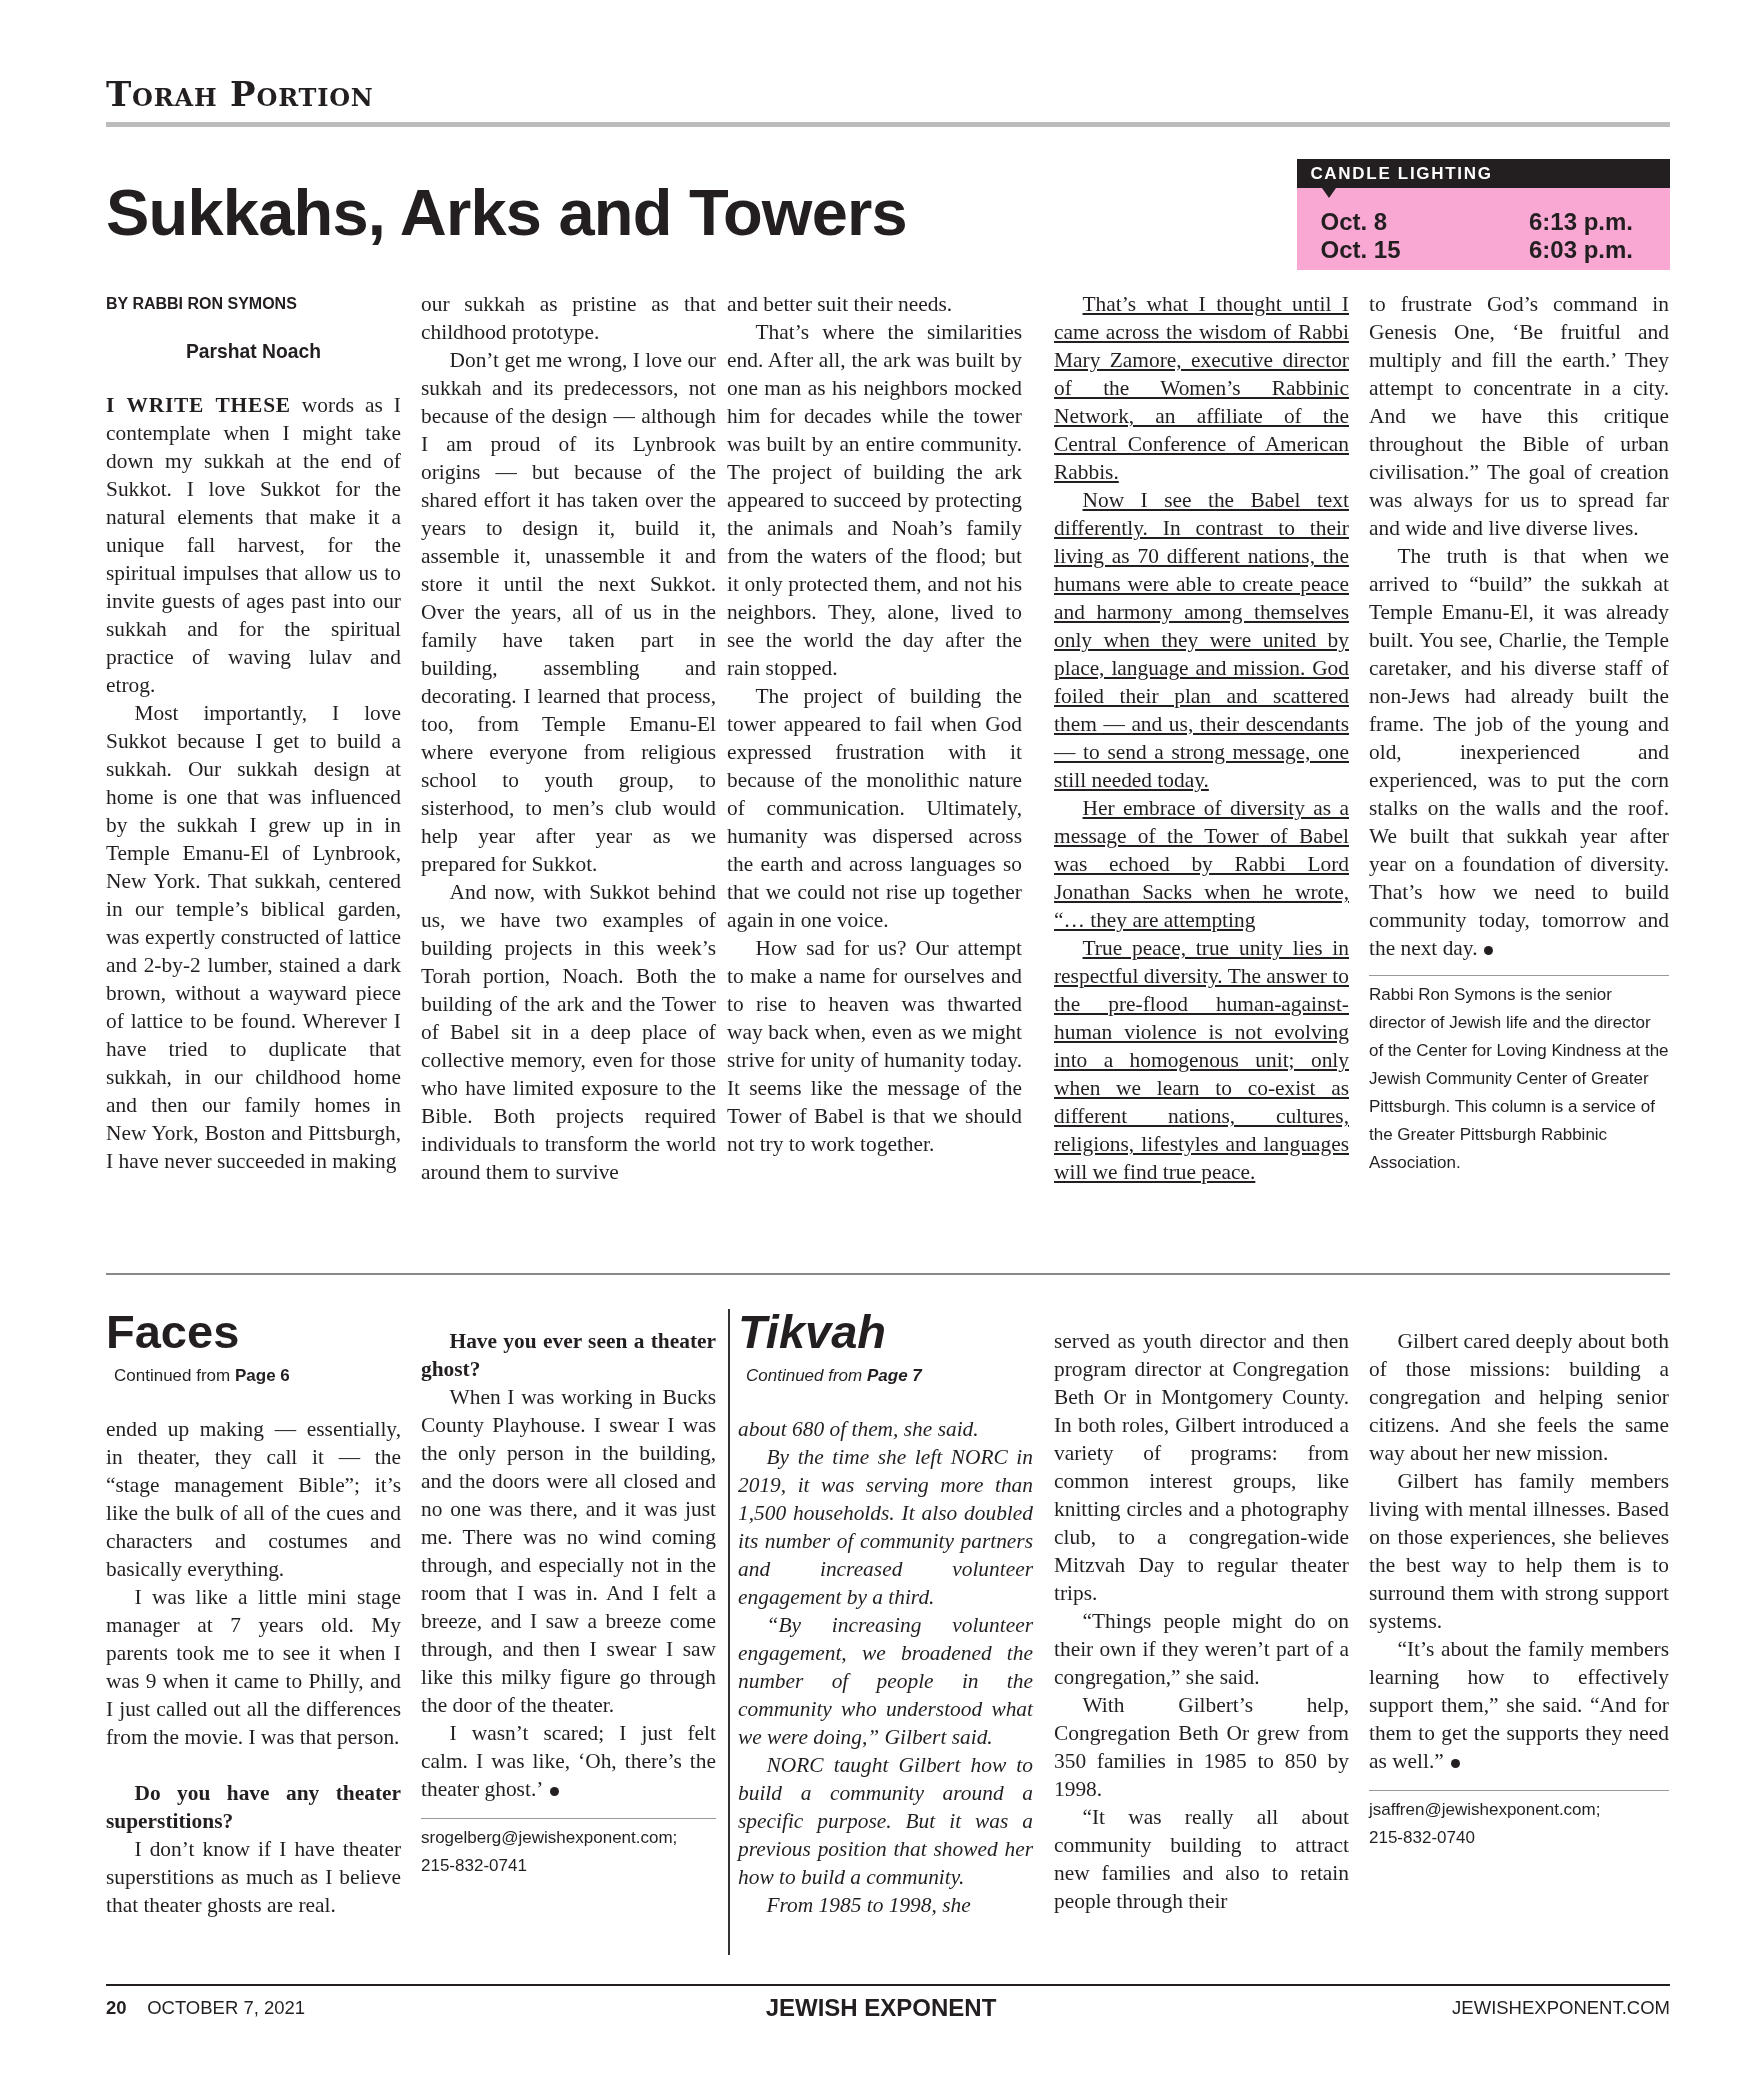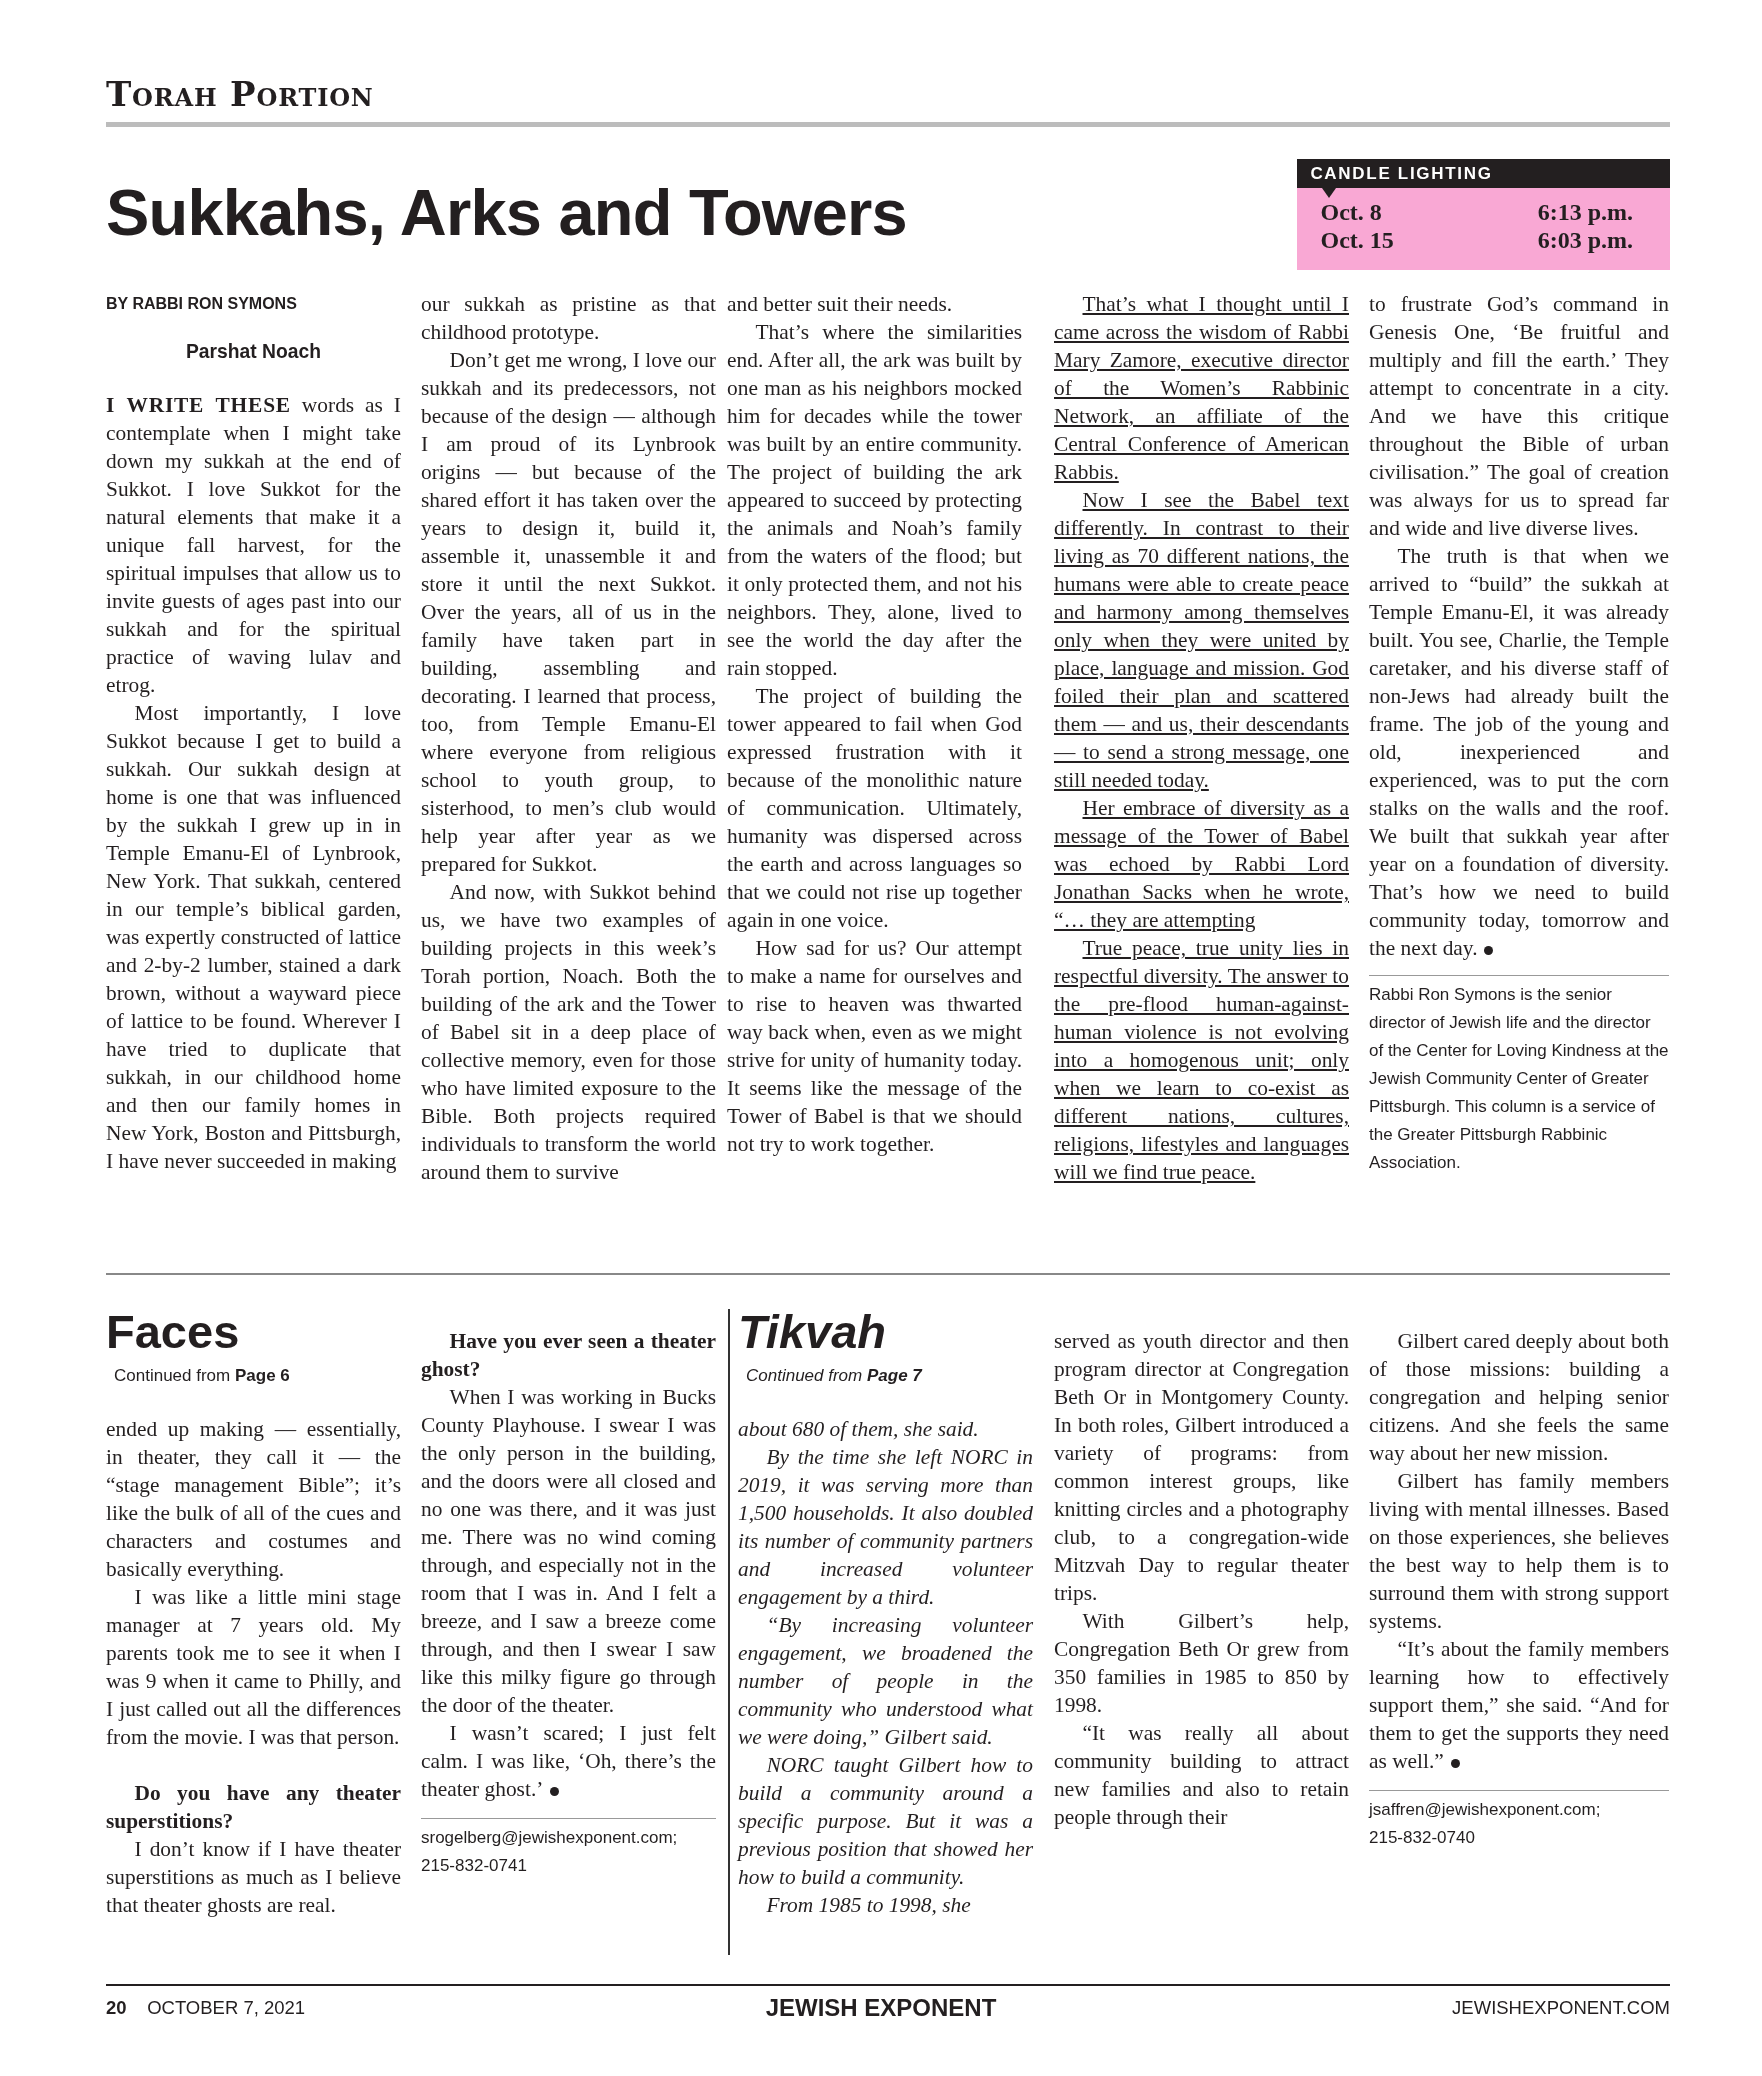--- a/index.html
+++ b/index.html
@@ -6,21 +6,21 @@
   body{width:1762px;height:2077px;position:relative;overflow:hidden;color:#231f20;}
   .sans{font-family:"Liberation Sans","DejaVu Sans",sans-serif;}
   .serif{font-family:"Liberation Serif","DejaVu Serif",serif;}
   #section-head{position:absolute;left:106px;top:74px;font-family:"DejaVu Serif",serif;font-weight:bold;font-size:34px;font-variant:small-caps;letter-spacing:0.8px;}
   #section-rule{position:absolute;left:106px;top:122px;width:1564px;height:5px;background:#bcbcbc;}
   #headline{position:absolute;left:106px;top:175px;font-size:65px;font-weight:bold;letter-spacing:-0.8px;}
   #candle{position:absolute;left:1297px;top:159px;width:373px;height:111px;background:#f9a8d4;}
   #candle .hdr{background:#231f20;color:#fff;font-size:17px;font-weight:bold;letter-spacing:1.7px;padding:5px 13.4px;height:18.5px;position:relative;}
   #candle .hdr:after{content:"";position:absolute;left:25px;bottom:-10px;border-left:7.6px solid transparent;border-right:7.6px solid transparent;border-top:10px solid #231f20;}
   #candle .row{display:flex;justify-content:space-between;font-size:24px;font-weight:bold;padding:0 37px 0 23.5px;line-height:28.5px;}
-  #candle .rows{padding-top:10px;font-family:Liberation Serif, serif;}
+  #candle .rows{padding-top:20px;}
   .col{position:absolute;font-size:21.4px;line-height:28px;text-align:justify;hyphens:auto;}
   .col p{margin:0;text-indent:28.5px;}
   .col p.noind{text-indent:0;}
   .byline{font-size:16px;font-weight:bold;margin:0 0 20px 0;}
   .parsha{font-size:19.3px;font-weight:bold;text-align:center;margin:0 0 25px 0;}
   .lead{font-weight:bold;letter-spacing:0.8px;}
   .bio{font-size:17px;line-height:28px;text-align:left;border-top:0.8px solid #999;padding-top:5px;margin-top:13.4px;}
   .sec-title{font-size:47px;font-weight:bold;line-height:50px;}
   .cont{font-size:17px;margin:5px 0 25px 8px;}
   .cont b{font-weight:bold;}
@@ -107,20 +107,21 @@
   <div class="sec-title sans">Tikvah</div>
   <div class="cont sans"><span>Continued from </span><b>Page 7</b></div>
   <p class="noind">about 680 of them, she said.</p>
   <p>By the time she left NORC in 2019, it was serving more than 1,500 households. It also doubled its number of community partners and increased volunteer engagement by a third.</p>
   <p>“By increasing volunteer engagement, we broadened the number of people in the community who understood what we were doing,” Gilbert said.</p>
   <p>NORC taught Gilbert how to build a community around a specific purpose. But it was a previous position that showed her how to build a community.</p>
   <p>From 1985 to 1998, she</p>
 </div>
 <div class="col serif" style="left:1054px;top:1327px;width:295px;">
   <p class="noind">served as youth director and then program director at Congregation Beth Or in Montgomery County. In both roles, Gilbert introduced a variety of programs: from common interest groups, like knitting circles and a photography club, to a congregation-wide Mitzvah Day to regular theater trips.</p>
+  <p>“Things people might do on their own if they weren’t part of a congregation,” she said.</p>
   <p>With Gilbert’s help, Congregation Beth Or grew from 350 families in 1985 to 850 by 1998.</p>
   <p>“It was really all about community building to attract new families and also to retain people through their</p>
 </div>
 <div class="col serif" style="left:1369px;top:1327px;width:300px;">
   <p>Gilbert cared deeply about both of those missions: building a congregation and helping senior citizens. And she feels the same way about her new mission.</p>
   <p>Gilbert has family members living with mental illnesses. Based on those experiences, she believes the best way to help them is to surround them with strong support systems.</p>
   <p><span>“It’s about the family members learning how to effectively support them,” she said. “And for them to get the supports they need as well.”</span><span class="dot"></span></p>
   <div class="contact sans">
     <div>jsaffren@jewishexponent.com;</div>
     <div>215-832-0740</div>

